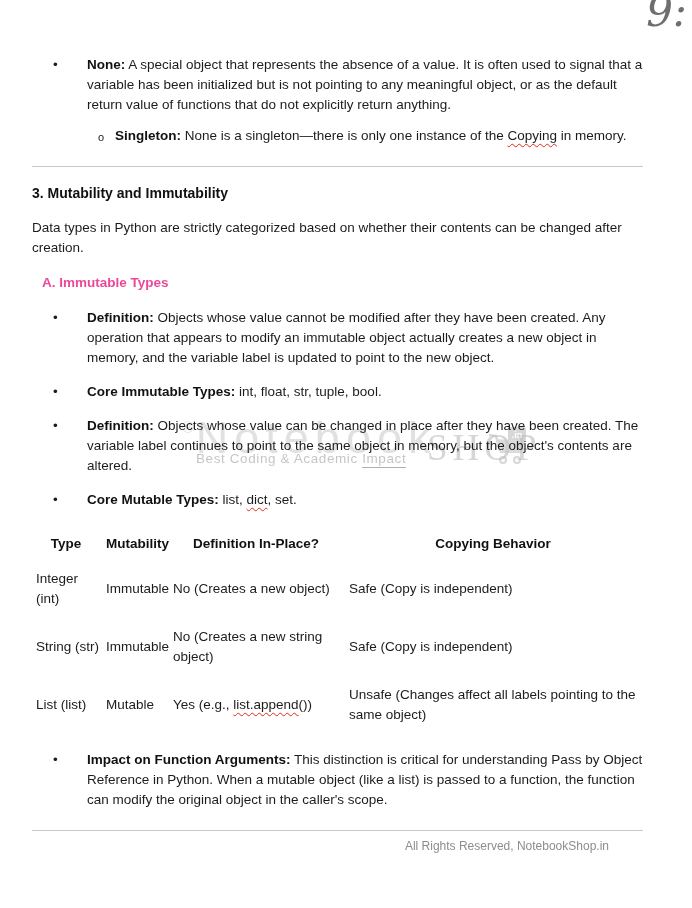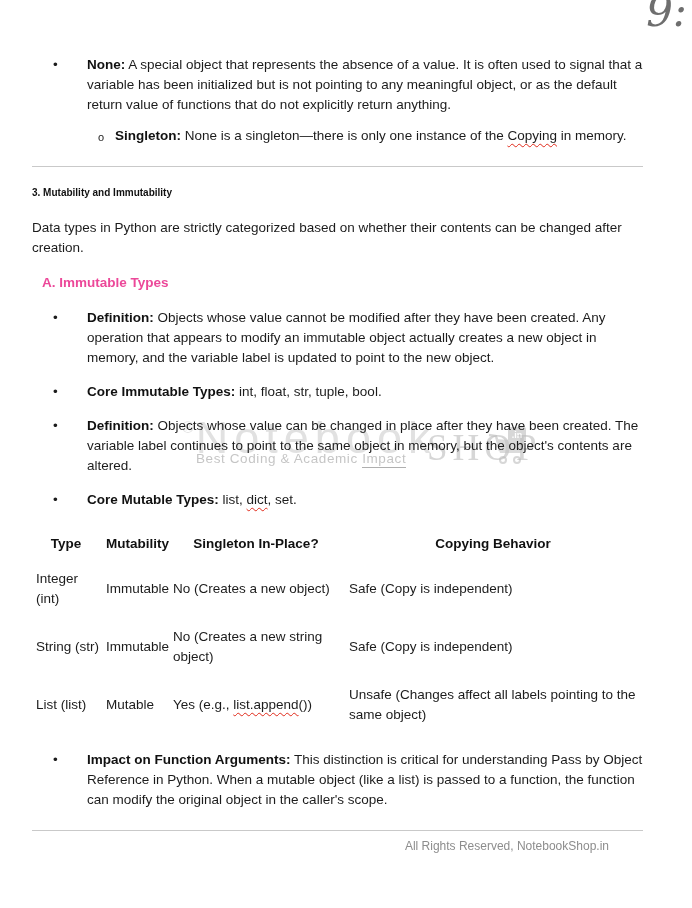--- a/index.html
+++ b/index.html
@@ -18,21 +18,21 @@
   b { font-weight: 700; color: #111; }
 
   
   ul.l1 { list-style: none; margin: 0; padding: 0; }
   ul.l1 > li { position: relative; padding-left: 55px; margin-bottom: 14px; }
   ul.l1 > li::before { content: "\2022"; position: absolute; left: 21px; top: 0; }
   ul.l2 { list-style: none; margin: 11px 0 0 0; padding: 0; }
   ul.l2 > li { position: relative; padding-left: 28px; }
   ul.l2 > li::before { content: "o"; position: absolute; left: 11px; top: 0.5px; font-size: 11px; }
 
-  .sec-heading  { font-size: 10px;   font-weight: 700; color: #111; margin: 16px 0 15px; }
+  .sec-heading  { font-size: 14px;   font-weight: 700; color: #111; margin: 16px 0 15px; }
   .sub-heading  { font-size: 13.5px; font-weight: 700; color: #ec4899; margin: 15px 10px 15px; }
   p.intro { margin: 15px 0; }
   hr.rule { border: none; border-top: 1px solid #c9c9c9; margin: 20px 0 16px; }
 
   
   .sq {
     text-decoration-line: underline;
     text-decoration-style: wavy;
     text-decoration-color: #e02a1a;
     text-decoration-thickness: 1px;
@@ -145,21 +145,21 @@
       <colgroup>
         <col style="width:70px">
           <col style="width:67px">
           <col style="width:176px">
           <col>
       </colgroup>
       <thead>
         <tr>
           <th>Type</th>
           <th>Mutability</th>
-          <th>Singleton In-Place?</th>
+          <th>Definition In-Place?</th>
           <th>Copying Behavior</th>
         </tr>
       </thead>
       <tbody>
         <tr>
           <td>Integer (int)</td>
           <td class="nowrap">Immutable</td>
           <td>No (Creates a new object)</td>
           <td>Safe (Copy is independent)</td>
         </tr>

